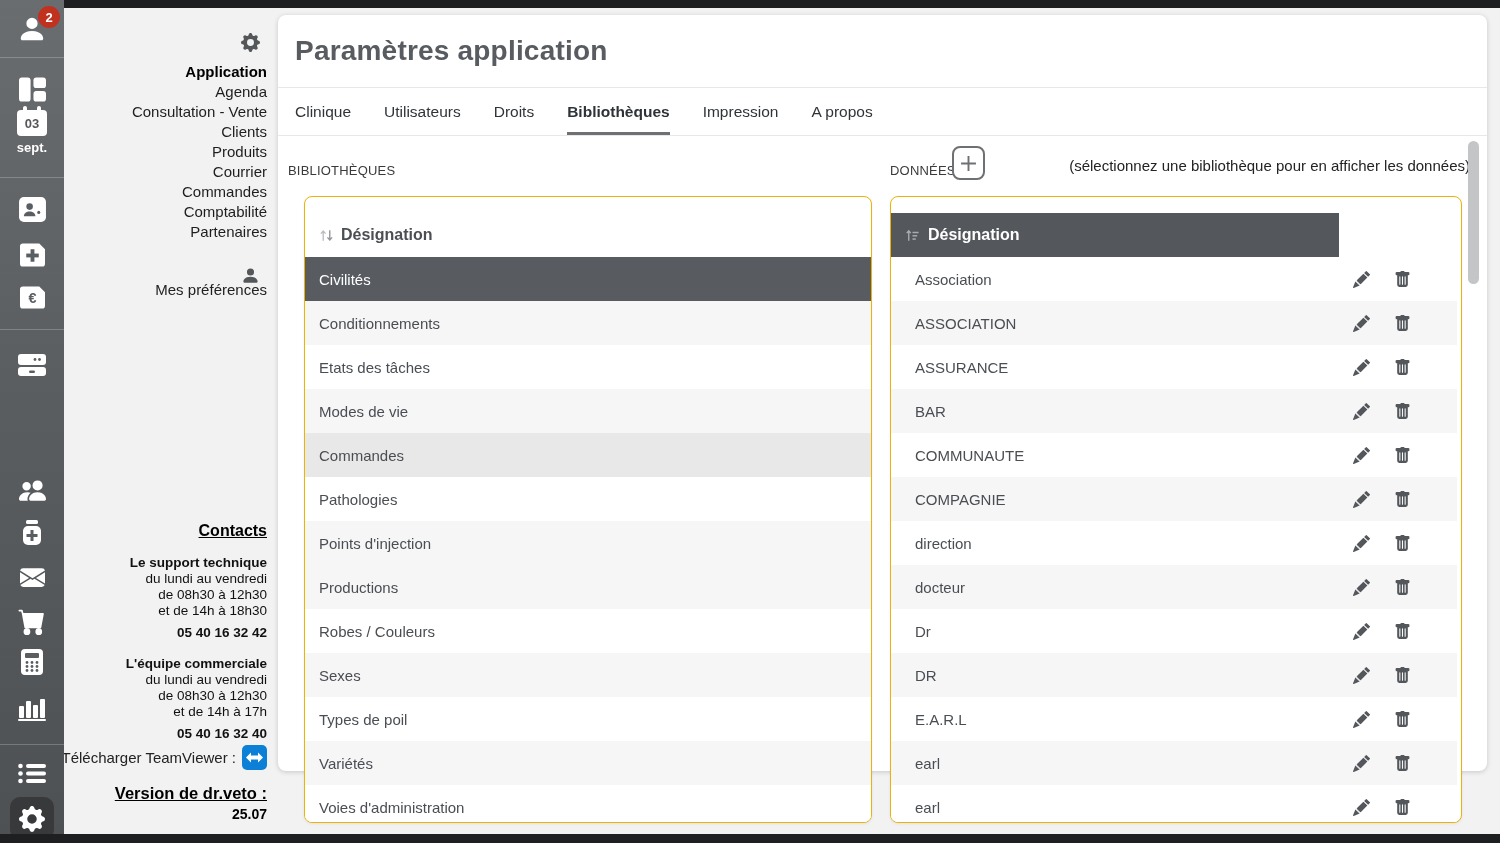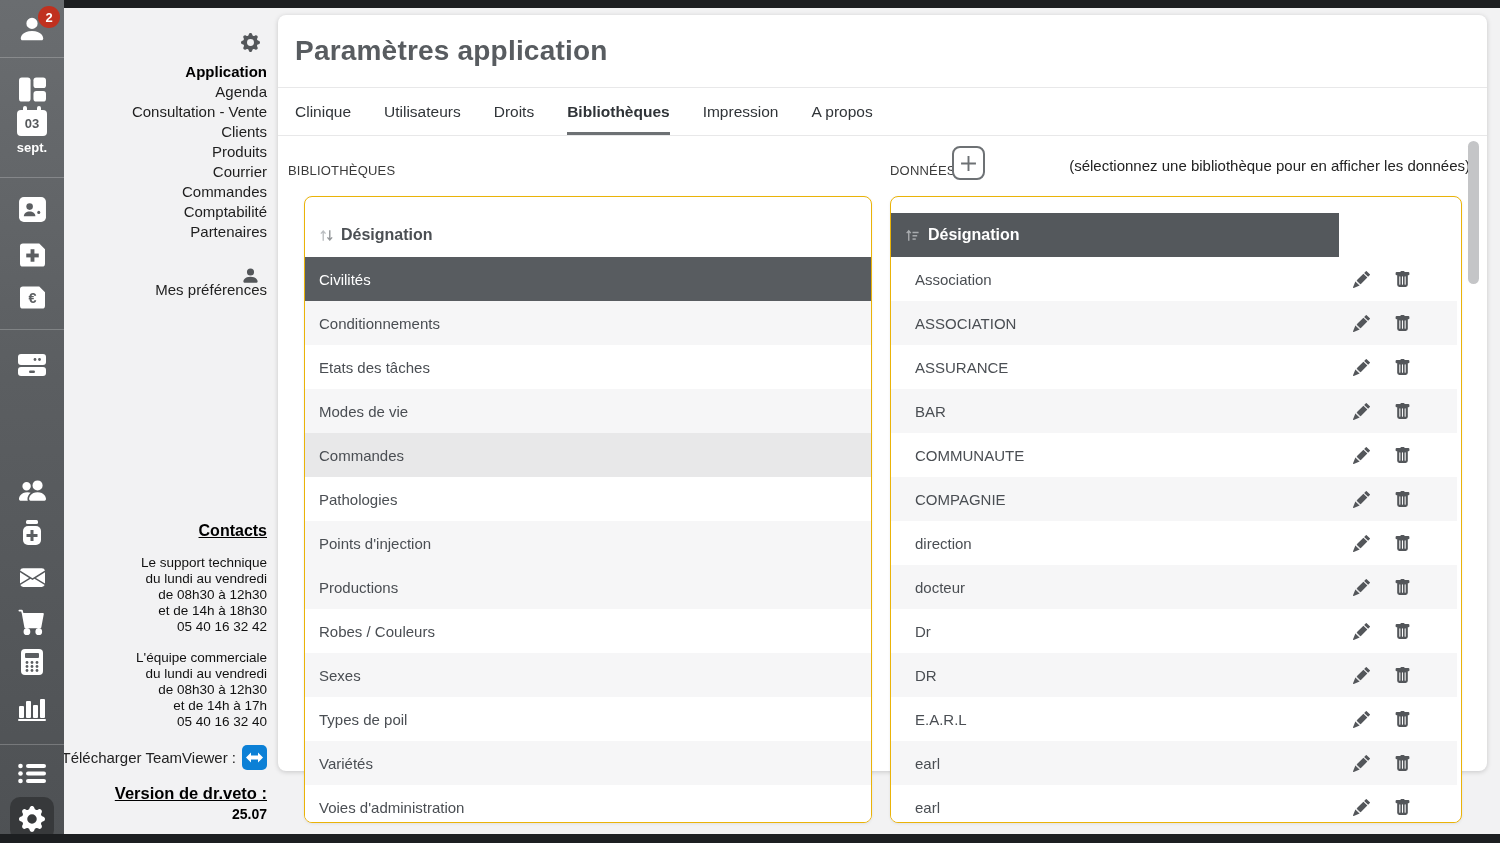--- a/index.html
+++ b/index.html
@@ -36,21 +36,21 @@
     line-height:20px; color:#1e1e1e; }
   .menu-items .mi { cursor:pointer; white-space:nowrap;}
   .menu-items .mi.first { font-weight:bold; color:#000;}
   .pref-icon { position:absolute; right:18px; top:266px; cursor:pointer;}
   .pref-label { position:absolute; right:11px; top:281px; font-size:15px; cursor:pointer; white-space:nowrap;}
 
   .contacts { position:absolute; right:11px; top:523px; text-align:right; font-size:13.5px;
     line-height:16px; color:#111;}
   .contacts h3 { font-size:16px; font-weight:bold; text-decoration:underline; margin-bottom:16px; color:#000;}
   .contacts .blk { margin-bottom:15px;}
-  .contacts .b { font-weight:normal;}
+  .contacts .b { font-weight:bold;margin-top:6px;}
   .tv-row { position:absolute; right:11px; top:745px; display:flex; align-items:center; gap:6px;
     font-size:15px; white-space:nowrap;}
   .tv-icon { width:25px; height:25px; background:#0c80d6; border-radius:5px; display:flex;
     align-items:center; justify-content:center; cursor:pointer;}
   .version { position:absolute; right:11px; top:784px; text-align:right;}
   .version .vl { font-size:16.5px; font-weight:bold; text-decoration:underline; color:#000; white-space:nowrap;}
   .version .vv { font-size:14px; font-weight:bold; color:#000; margin-top:3px;}
 
   
   .panel { position:absolute; left:278px; top:15px; width:1209px; height:756px; background:#fff;

